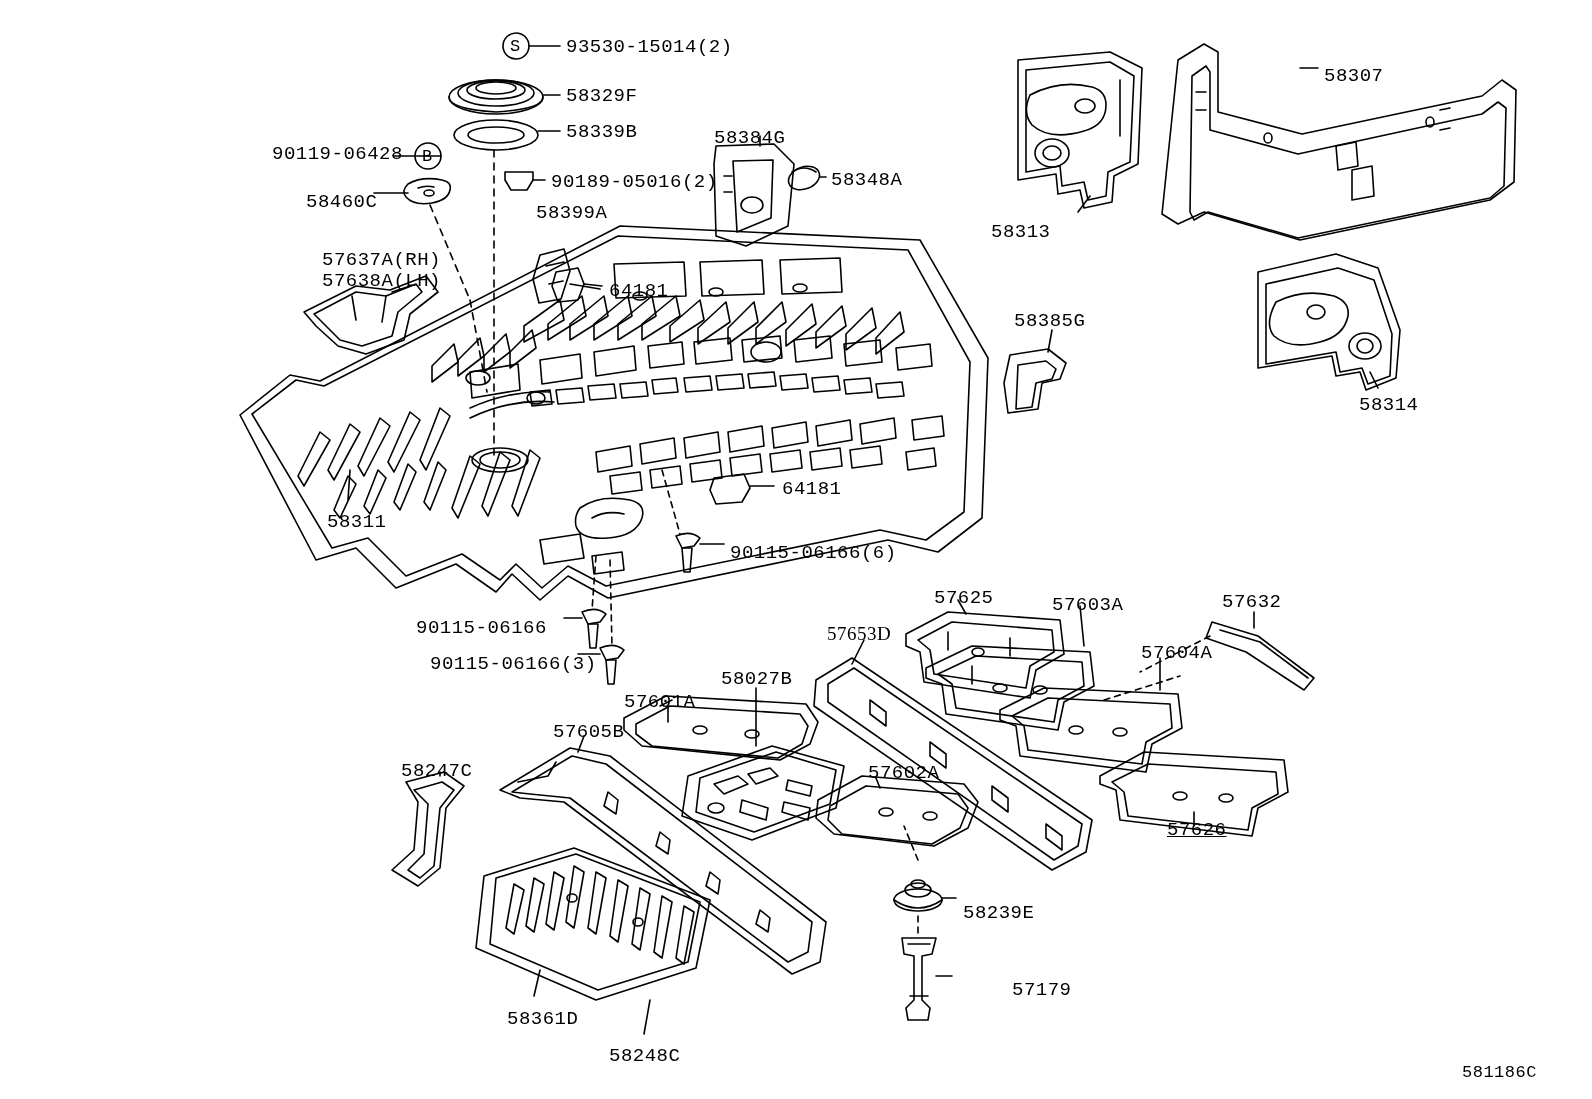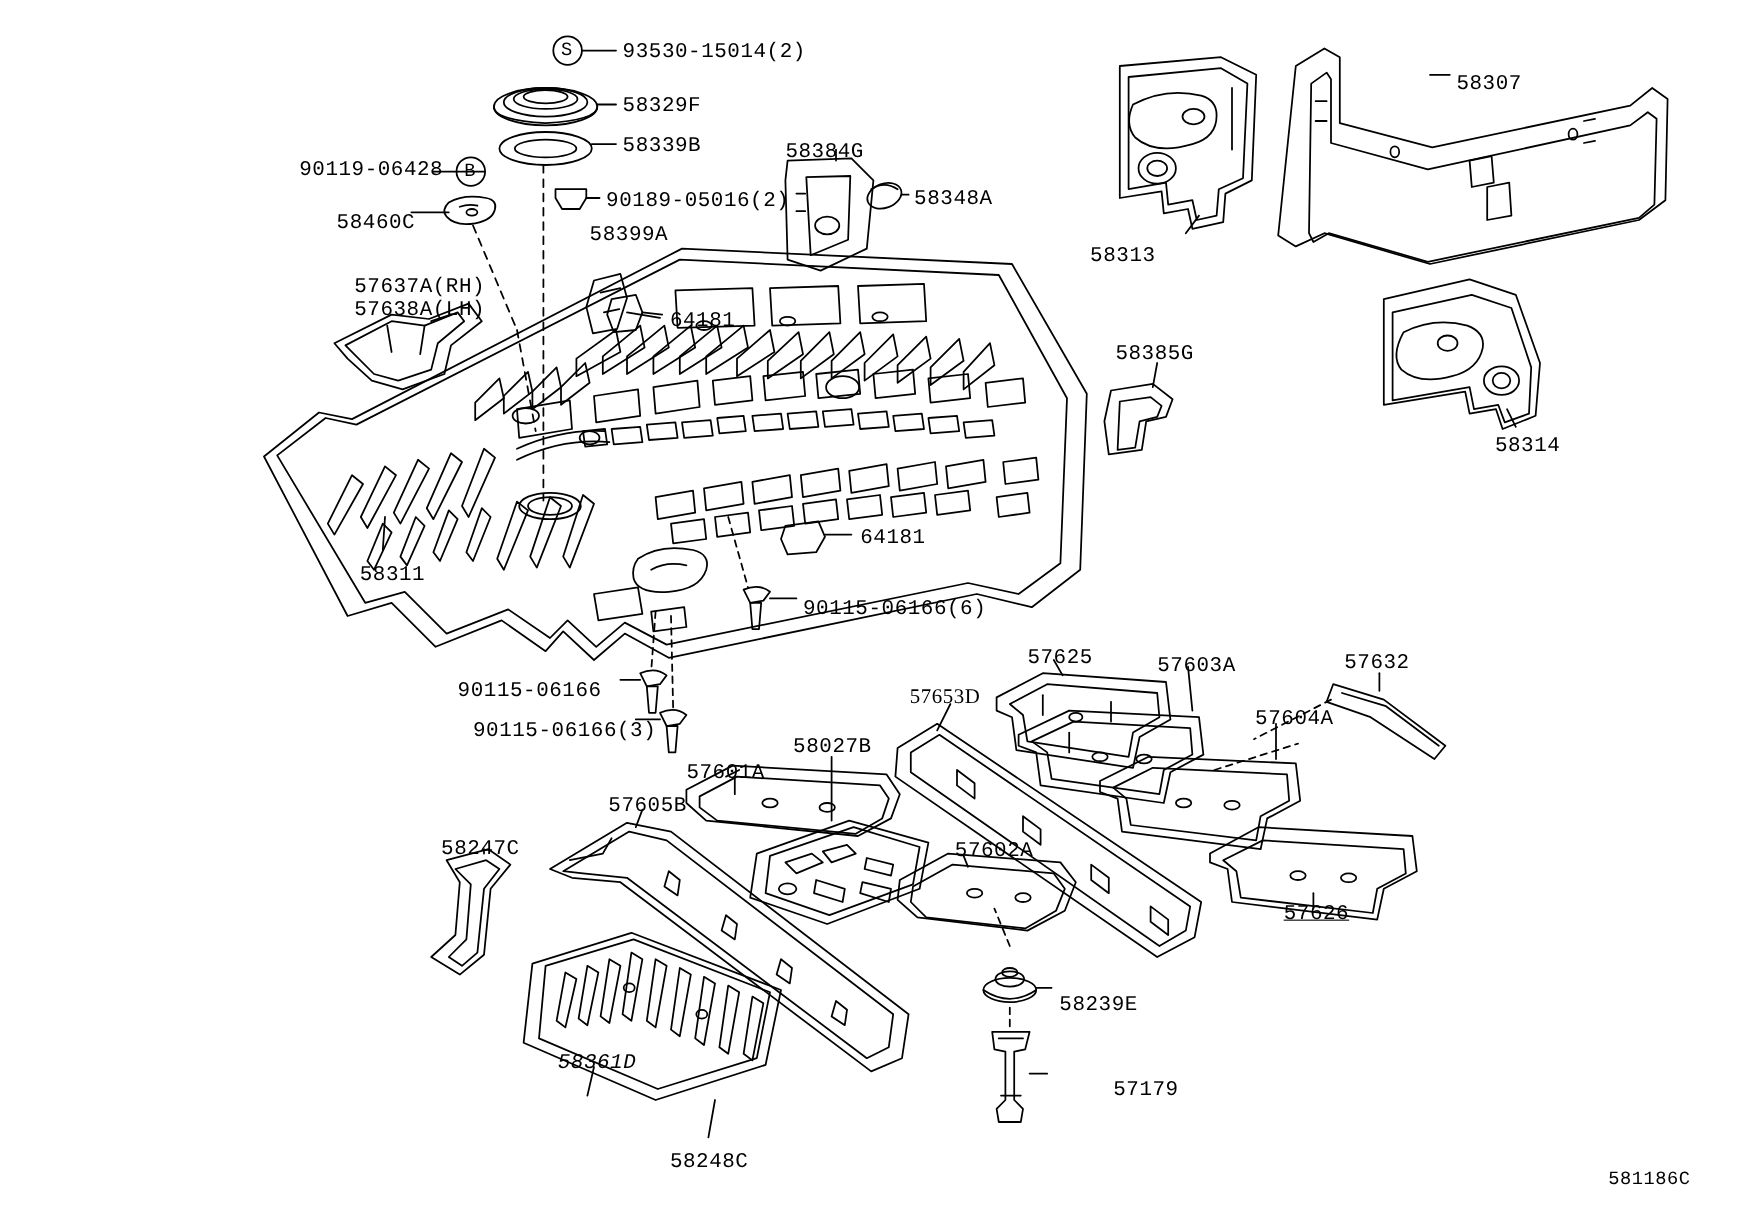--- a/index.html
+++ b/index.html
@@ -439,21 +439,21 @@
   <div class="lbl" style="left:827px;top:623px;font-family:Liberation Serif, serif;">57653D</div>
   <div class="lbl" style="left:1130px;top:643px;margin-left:11px;">57604A</div>
   <div class="lbl" style="left:721px;top:669px;">58027B</div>
   <div class="lbl" style="left:624px;top:692px;">57601A</div>
   <div class="lbl" style="left:553px;top:722px;">57605B</div>
   <div class="lbl" style="left:836px;top:763px;padding-left:32px;">57602A</div>
   <div class="lbl" style="left:401px;top:761px;">58247C</div>
   <div class="lbl" style="left:1167px;top:820px;text-decoration:underline;">57626</div>
   <div class="lbl" style="left:963px;top:903px;">58239E</div>
   <div class="lbl" style="left:1012px;top:980px;">57179</div>
-  <div class="lbl" style="left:507px;top:956px;font-style:italic;">58361D</div>
+  <div class="lbl" style="left:507px;top:1009px;">58361D</div>
   <div class="lbl" style="left:609px;top:1046px;text-align:center;">58248C</div>
 
   <div class="lbl" style="left:510px;top:36px;font-size:17px;">S</div>
   <div class="lbl" style="left:422px;top:146px;font-size:17px;">B</div>
 
   <div class="lbl" style="left:1462px;top:1062px;font-size:17px;">581186C</div>
 
 </div>
 
 </body></html>

